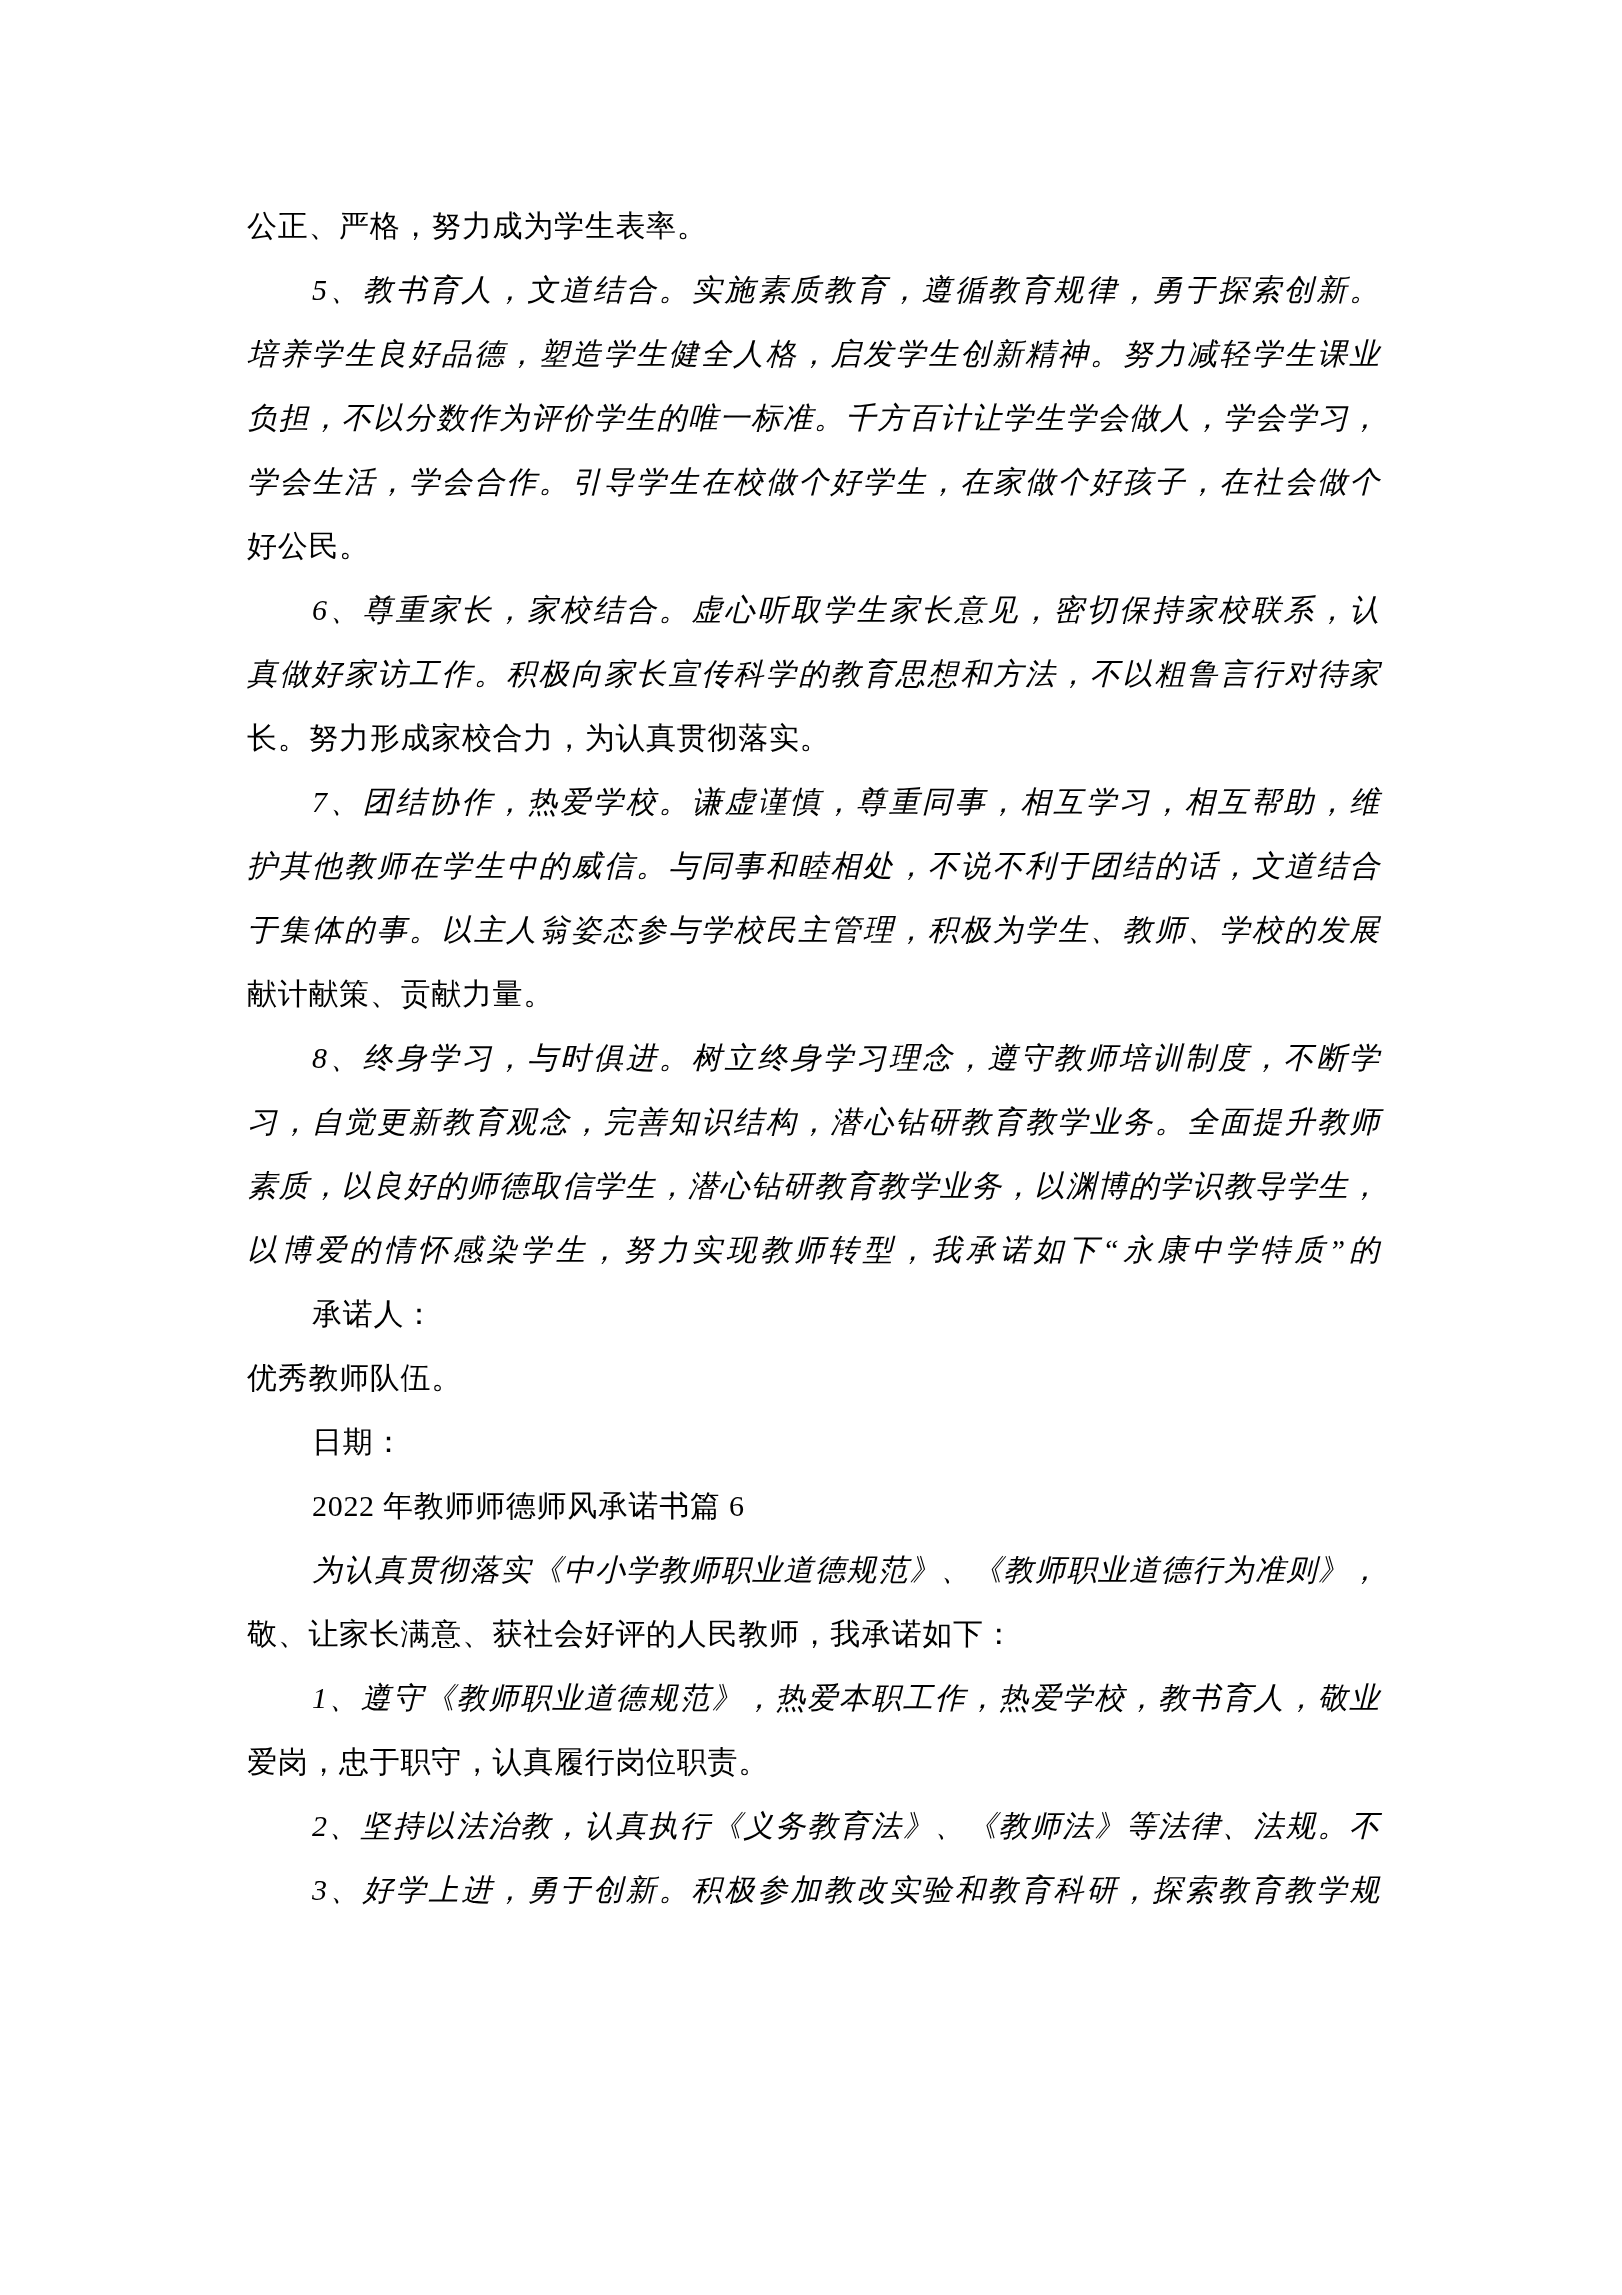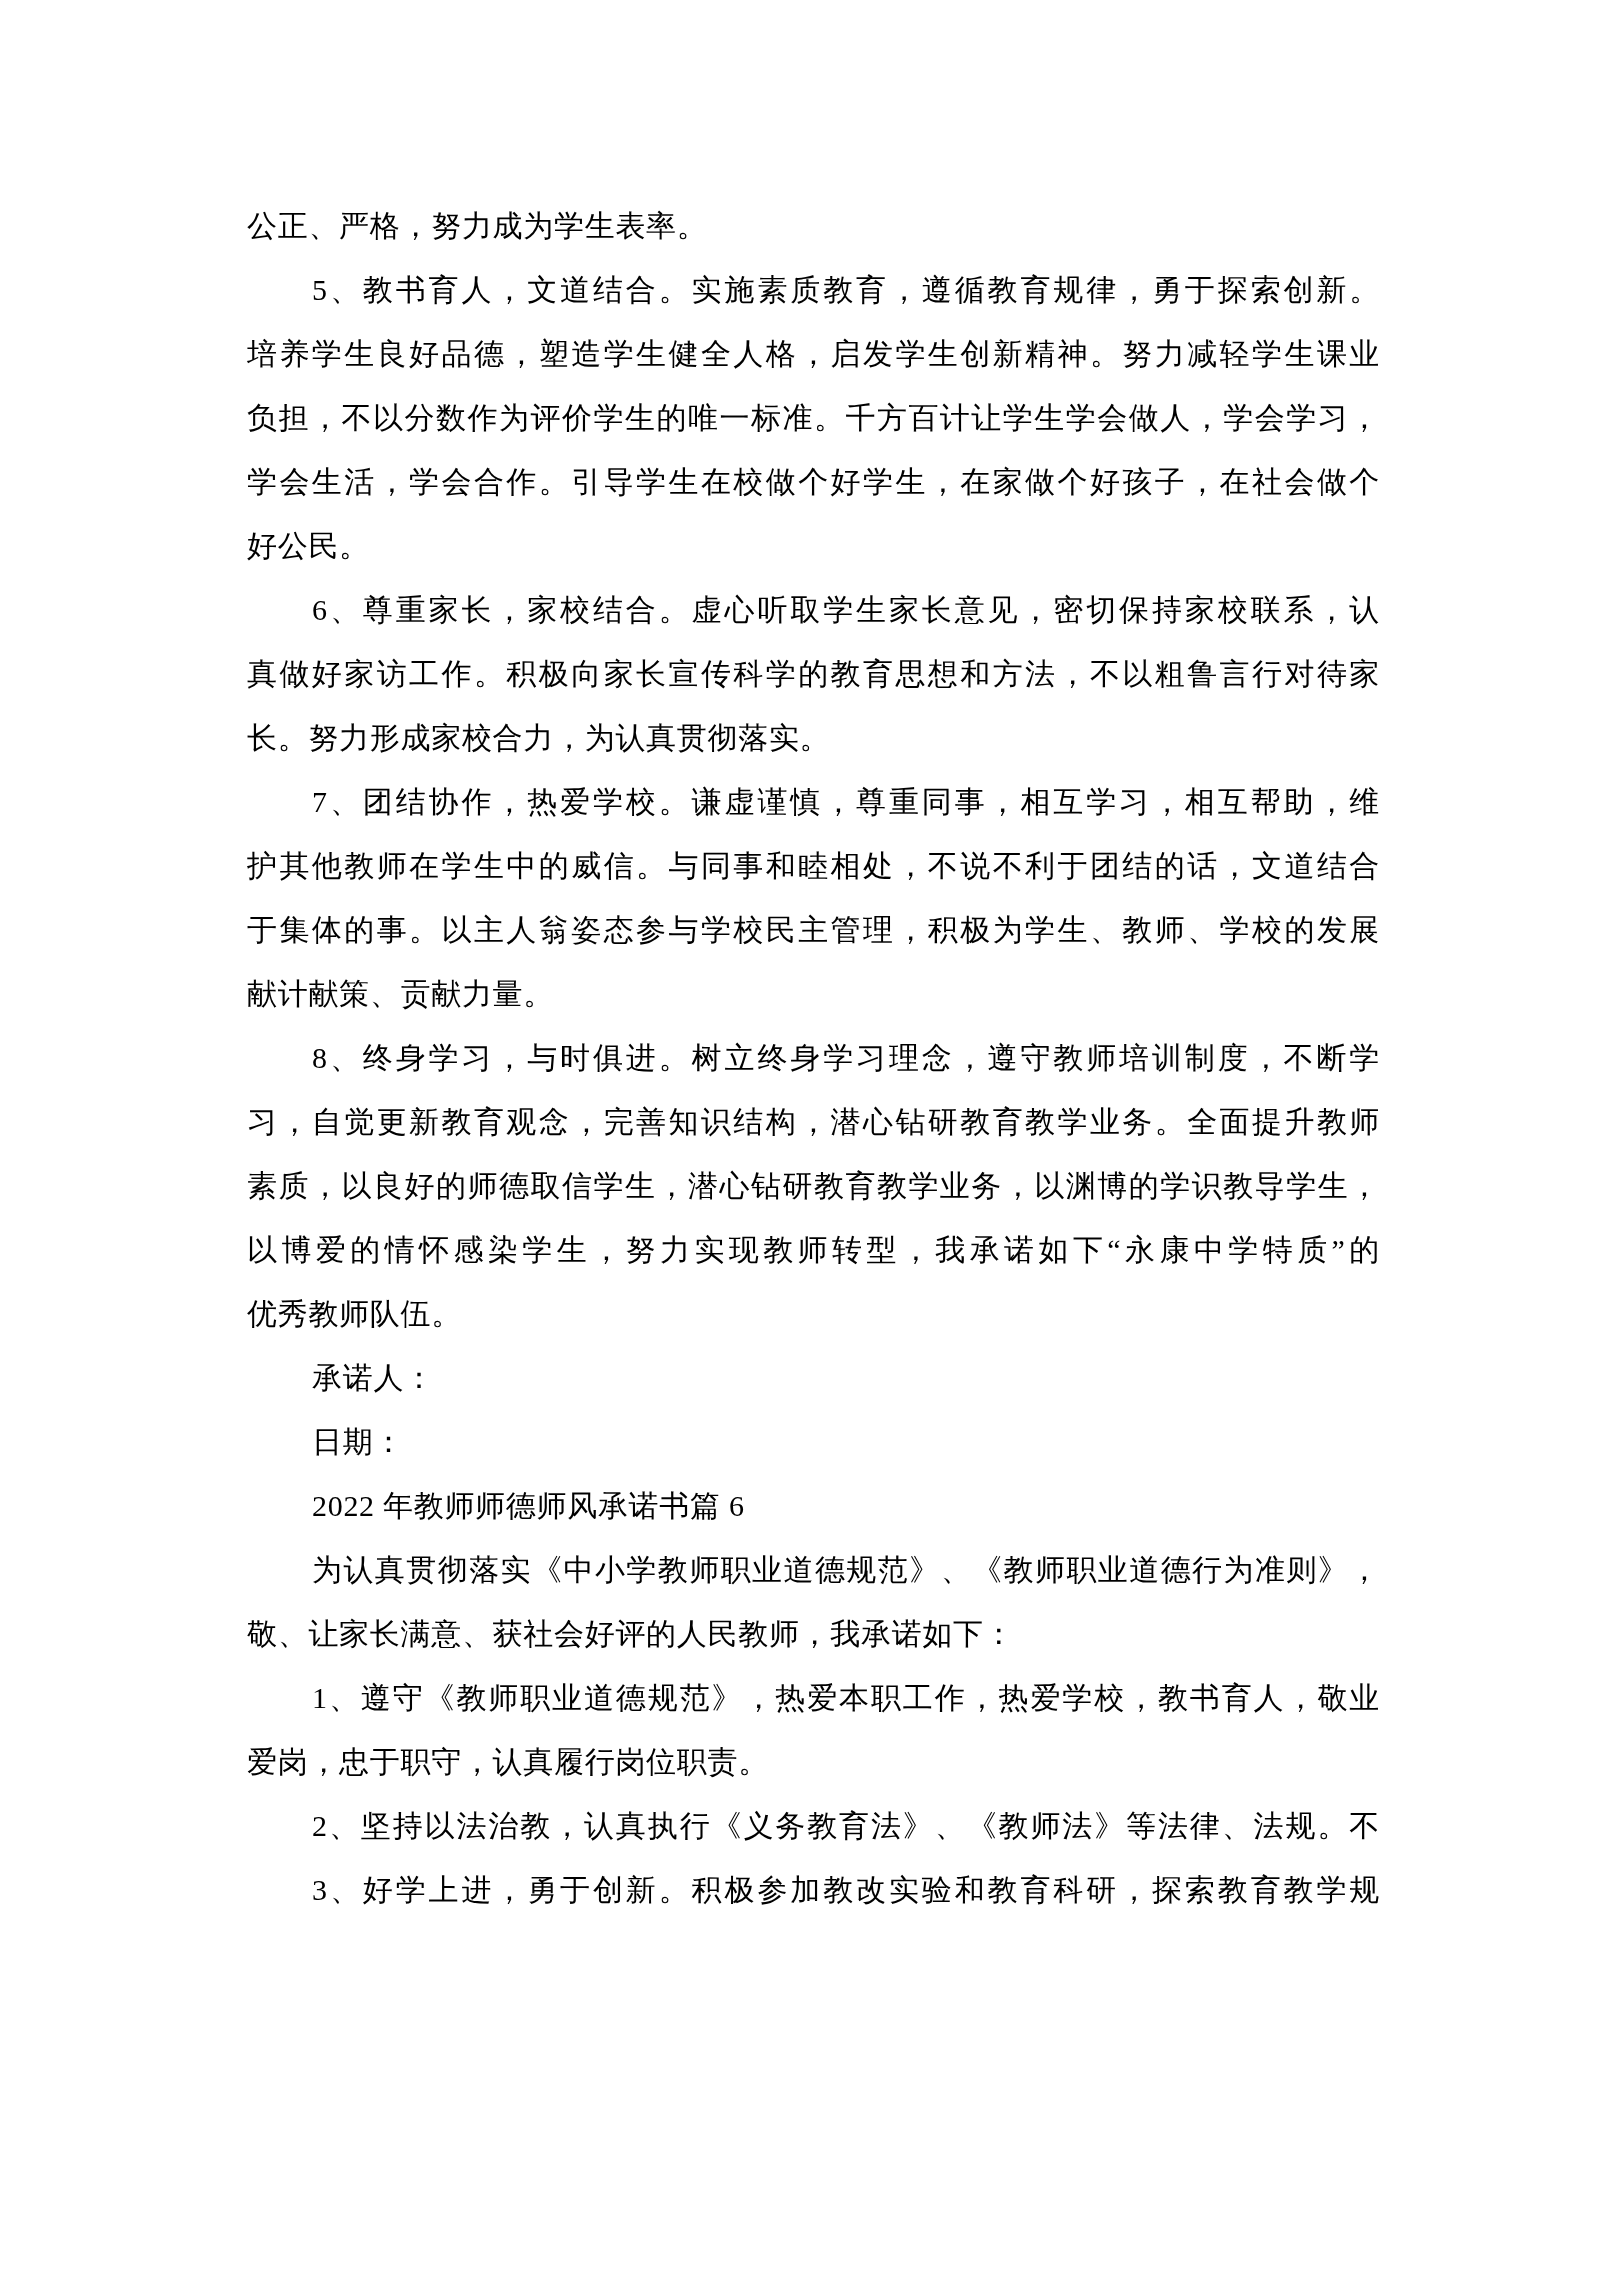--- a/index.html
+++ b/index.html
@@ -28,20 +28,21 @@
   }
   .line {
     text-align: left;
     white-space: nowrap;
   }
   .line.fill {
     white-space: normal;
     text-align: justify;
     text-align-last: justify;
     text-justify: inter-character;
+    font-style: italic;
   }
   .line.indent {
     padding-left: 65px;
   }
 </style>
 </head>
 <body>
 
 <div class="page">
   <div class="doc" id="doc">
@@ -55,22 +56,22 @@
       <div class="line fill">真做好家访工作。积极向家长宣传科学的教育思想和方法，不以粗鲁言行对待家</div>
       <div class="line">长。努力形成家校合力，为认真贯彻落实。</div>
       <div class="line indent fill">7、团结协作，热爱学校。谦虚谨慎，尊重同事，相互学习，相互帮助，维</div>
       <div class="line fill">护其他教师在学生中的威信。与同事和睦相处，不说不利于团结的话，文道结合</div>
       <div class="line fill">于集体的事。以主人翁姿态参与学校民主管理，积极为学生、教师、学校的发展</div>
       <div class="line">献计献策、贡献力量。</div>
       <div class="line indent fill">8、终身学习，与时俱进。树立终身学习理念，遵守教师培训制度，不断学</div>
       <div class="line fill">习，自觉更新教育观念，完善知识结构，潜心钻研教育教学业务。全面提升教师</div>
       <div class="line fill">素质，以良好的师德取信学生，潜心钻研教育教学业务，以渊博的学识教导学生，</div>
       <div class="line fill">以博爱的情怀感染学生，努力实现教师转型，我承诺如下“永康中学特质”的</div>
+      <div class="line indent">承诺人：</div>
       <div class="line">优秀教师队伍。</div>
-      <div class="line indent">承诺人：</div>
       <div class="line indent">日期：</div>
       <div class="line indent">2022 年教师师德师风承诺书篇 6</div>
       <div class="line indent fill">为认真贯彻落实《中小学教师职业道德规范》、《教师职业道德行为准则》，</div>
       <div class="line">敬、让家长满意、获社会好评的人民教师，我承诺如下：</div>
       <div class="line indent fill">1、遵守《教师职业道德规范》，热爱本职工作，热爱学校，教书育人，敬业</div>
       <div class="line">爱岗，忠于职守，认真履行岗位职责。</div>
       <div class="line indent fill">2、坚持以法治教，认真执行《义务教育法》、《教师法》等法律、法规。不</div>
       <div class="line indent fill">3、好学上进，勇于创新。积极参加教改实验和教育科研，探索教育教学规</div>
     </div>
 </div>

